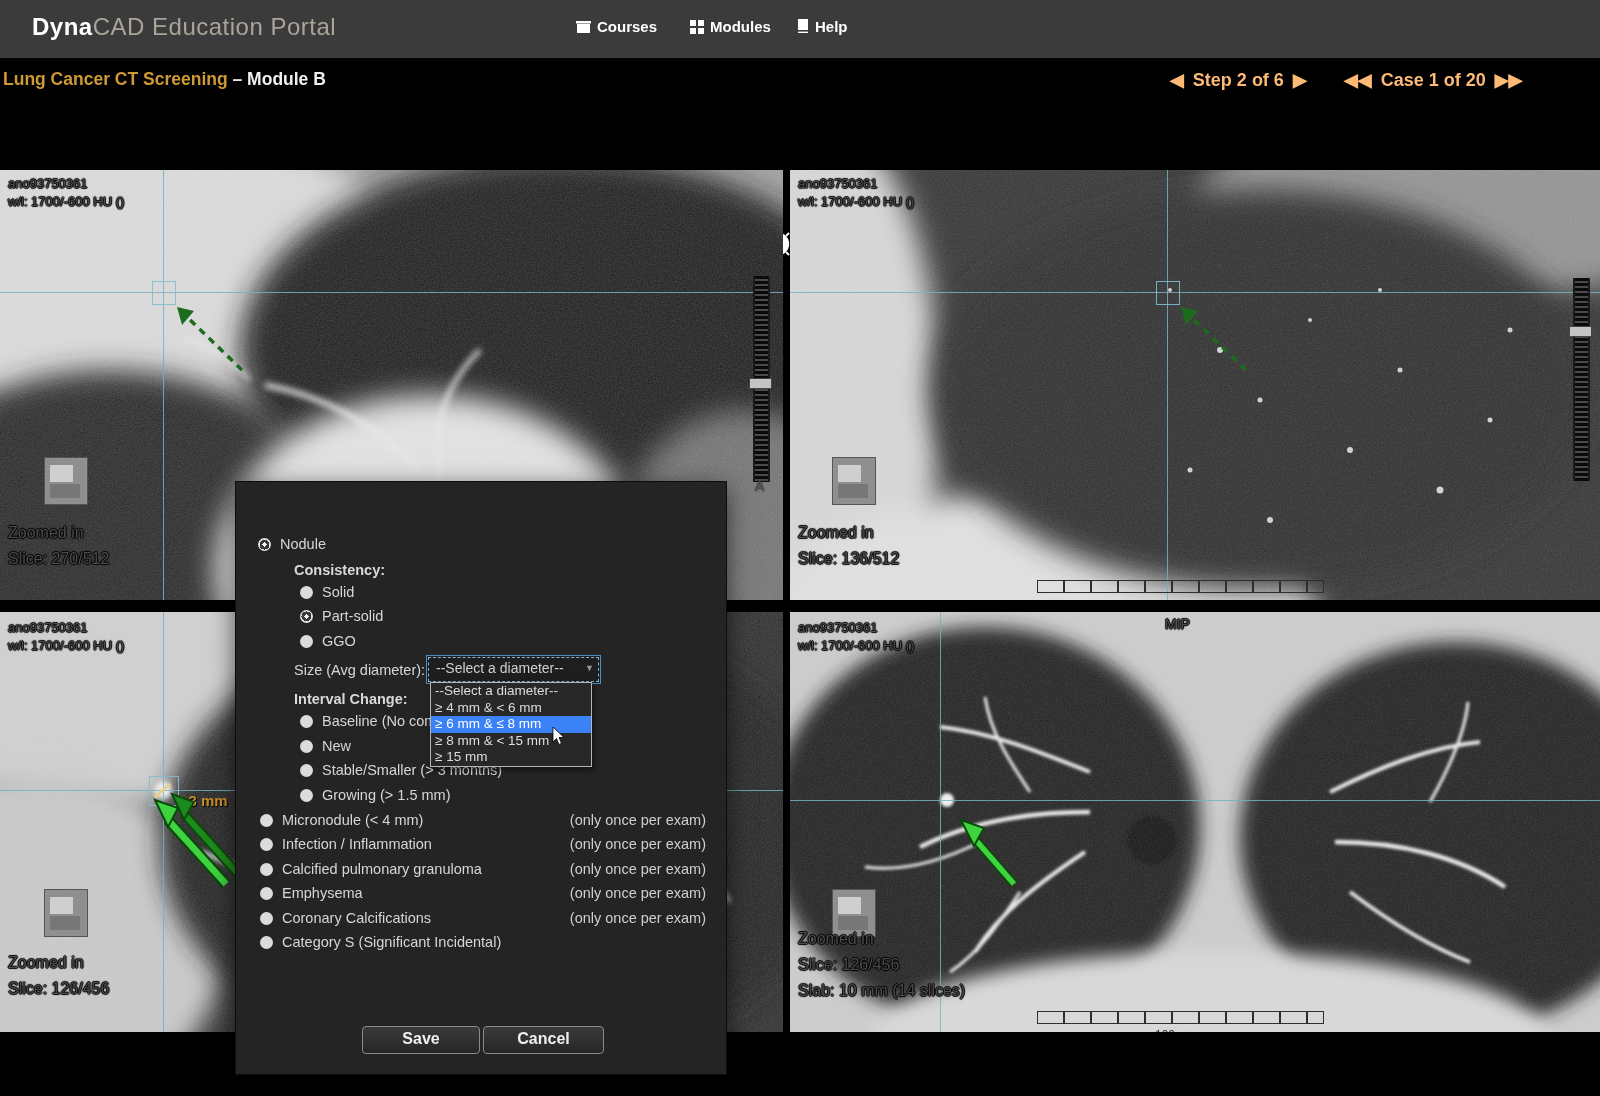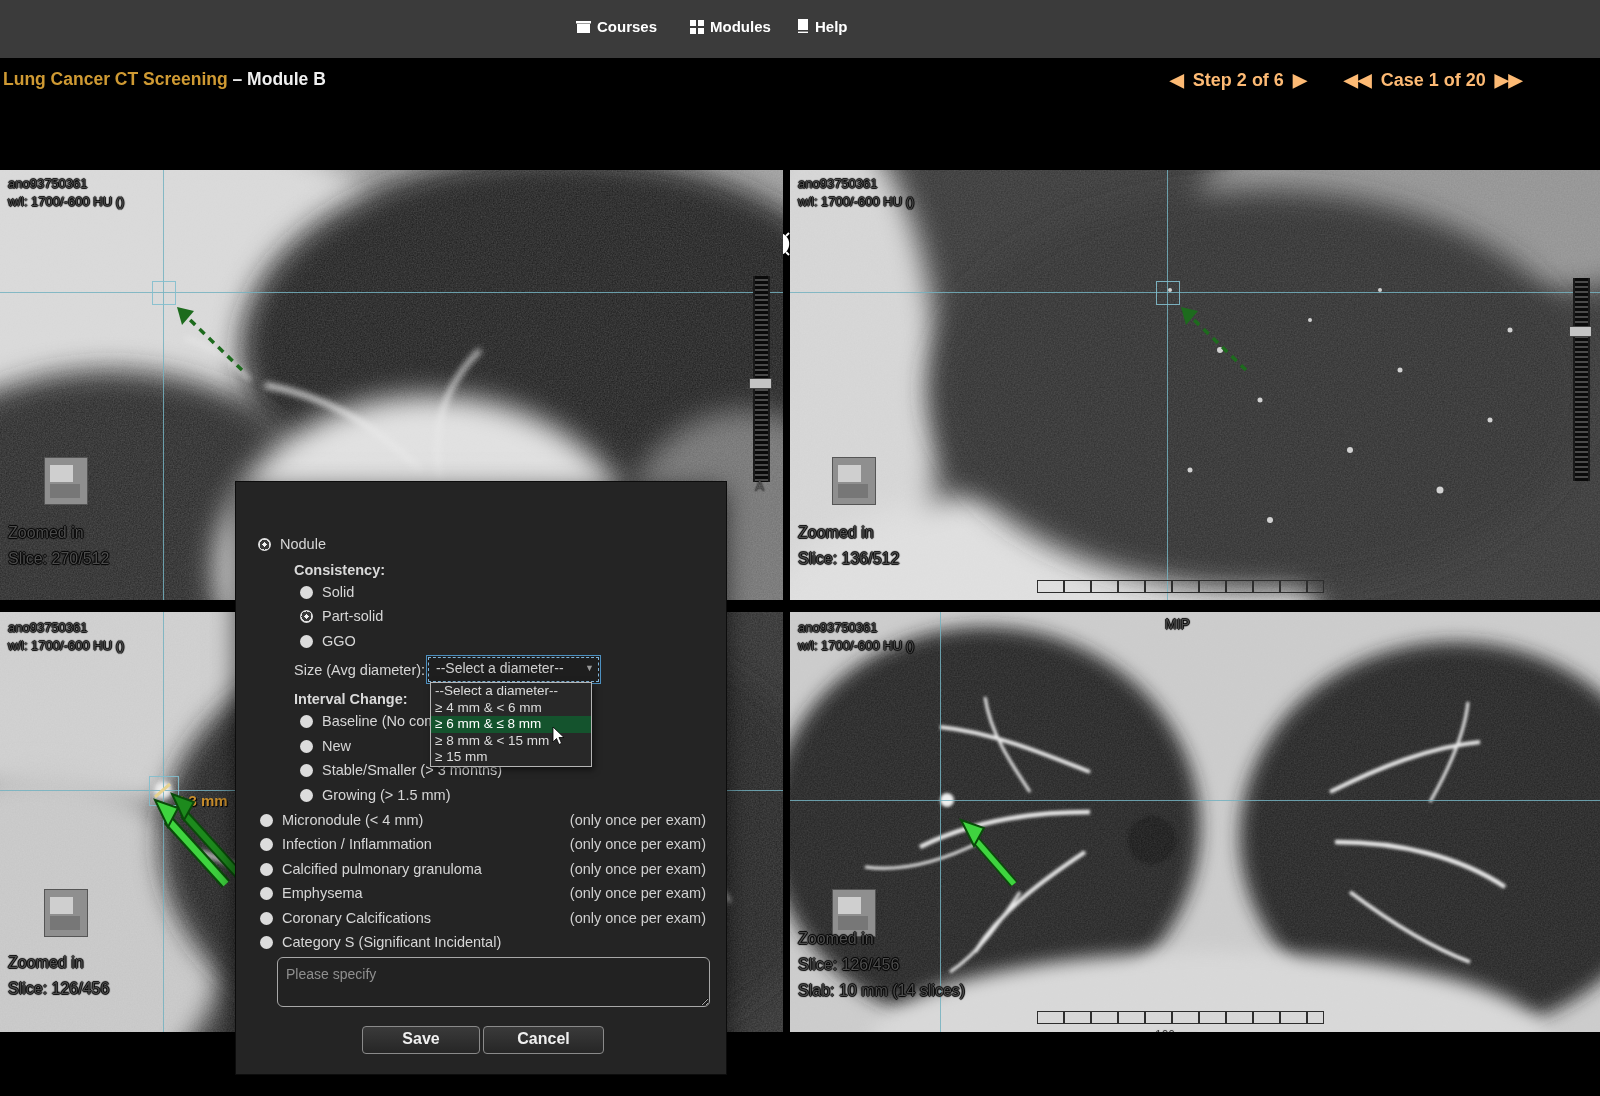--- a/index.html
+++ b/index.html
@@ -62,33 +62,34 @@
   .radio.sel{background:radial-gradient(circle,#f2f2f2 0 2.2px,#3a3a3a 2.2px 5px,#e0e0e0 5px);}
   .blabel{font-weight:bold;color:#d9d9d9;}
   .note{position:absolute;right:20px;color:#cfcfcf;}
   .sizesel{position:absolute;left:190px;top:173px;width:164px;height:27px;background:#1e1e1e;
            border:1px solid #4d90c0;outline:1px dashed #7fb3d8;outline-offset:-3px;color:#cfcfcf;
            font-size:14px;line-height:25px;padding-left:9px;cursor:pointer;}
   .sizesel .caret{position:absolute;right:6px;top:0;font-size:9px;color:#999;}
   .ddlist{position:absolute;left:194px;top:200px;width:160px;background:#282828;border:1px solid #b5b5b5;
           box-shadow:2px 3px 6px rgba(0,0,0,.5);z-index:5;}
   .opt{height:16.5px;line-height:16.5px;font-size:13.5px;color:#dcdcdc;padding-left:4px;cursor:pointer;white-space:nowrap;}
-  .opt.hl{background:#14532d;color:#fff;}
+  .opt.hl{background:#3b82f6;color:#fff;}
   .spec-box{position:absolute;left:41px;top:475px;width:415px;height:32px;background:#222;border:1px solid #a8a8a8;
             border-radius:6px;color:#cfcfcf;font-size:14px;padding:8px;resize:both;font-family:"Liberation Sans",sans-serif;}
   .spec-box::placeholder{color:#8f8f8f;}
   .dbtn{position:absolute;top:544px;height:26px;background:linear-gradient(#3a3a3a,#262626);border:1px solid #8a8a8a;
         border-radius:4px;color:#f0f0f0;font-size:16px;font-weight:bold;text-align:center;line-height:24px;cursor:pointer;}
 </style>
 </head>
 <body>
 
 <div id="app">
 
   <div class="app-header">
+    <div class="brand"><b>Dyna</b><span>CAD Education Portal</span></div>
     <div class="nav-item" style="left:576px;">
       <svg width="15" height="14" viewBox="0 0 15 14">
           <rect x="1" y="4" width="13" height="9" fill="#fff"></rect>
           <rect x="0" y="1" width="15" height="2.5" fill="#fff"></rect>
         </svg><span>Courses</span>
     </div>
     <div class="nav-item" style="left:690px;">
       <svg width="14" height="14" viewBox="0 0 14 14">
           <rect x="0" y="0" width="6" height="6" fill="#fff"></rect>
           <rect x="8" y="0" width="6" height="6" fill="#fff"></rect>
@@ -584,19 +585,18 @@
     </div>
     <div class="note" style="top:403px;">(only once per exam)</div>
     <div class="row" style="left:24px;top:428px;">
       <span class="radio"></span><span>Coronary Calcifications</span>
     </div>
     <div class="note" style="top:428px;">(only once per exam)</div>
     <div class="row" style="left:24px;top:452px;">
       <span class="radio"></span><span>Category S (Significant Incidental)</span>
     </div>
 
-    <textarea class="spec-box" placeholder="Please specify" style=""></textarea>
 
     <div class="dbtn" style="left:126px;width:116px;">Save</div>
     <div class="dbtn" style="left:247px;width:119px;">Cancel</div>
   </div>
 
 </div>
 
 </body></html>

